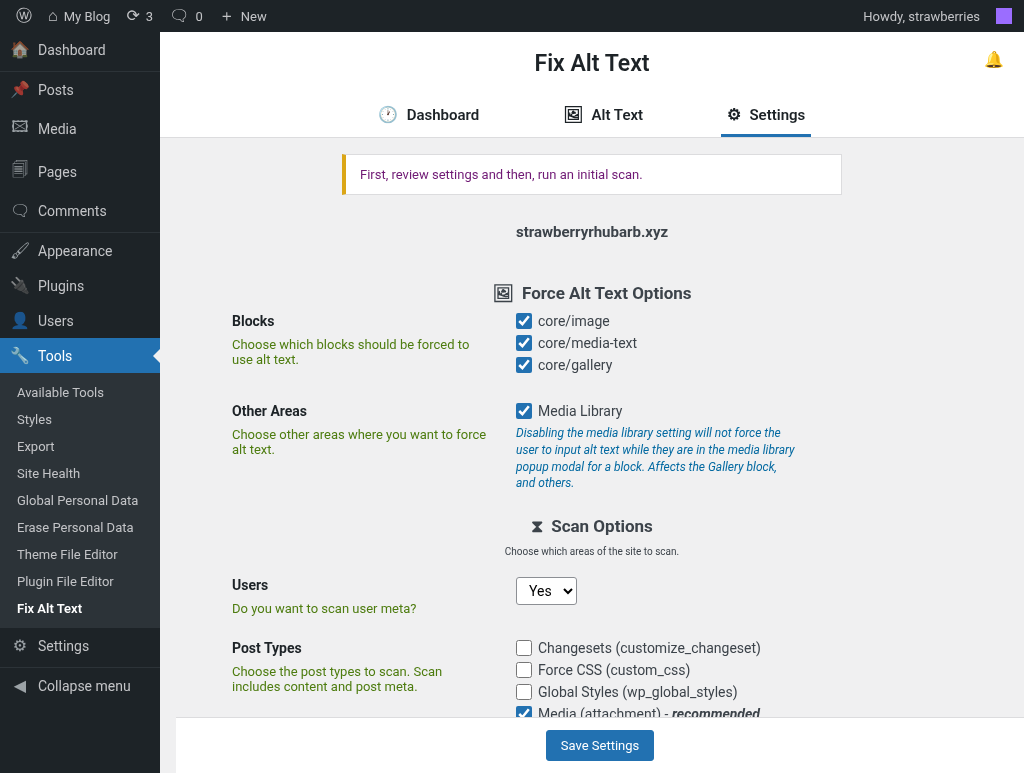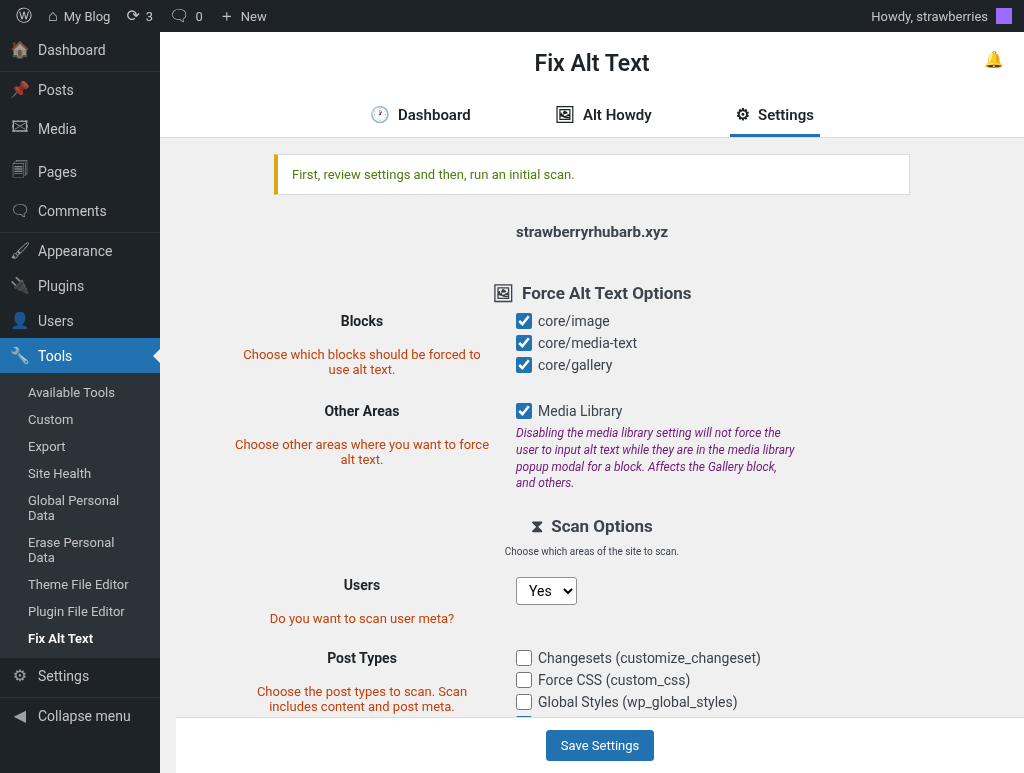--- a/index.html
+++ b/index.html
@@ -3,61 +3,61 @@
 <meta charset="utf-8">
 <style>
 * { margin: 0; padding: 0; box-sizing: border-box; font-family: -apple-system, BlinkMacSystemFont, "Segoe UI", Roboto, Oxygen, sans-serif; }
 body { background: #f0f0f1; color: #3c434a; font-size: 13px; overflow: hidden; }
 .wrap { width: 1024px; height: 773px; position: relative; }
 
 
 .toolbar { height: 32px; background: #1d2327; color: #c3c4c7; display: flex; align-items: center; padding: 0 8px; font-size: 13px; }
 .toolbar-left { display: flex; align-items: center; gap: 0; }
 .toolbar-item { display: flex; align-items: center; gap: 6px; padding: 0 8px; height: 32px; cursor: pointer; }
-.toolbar-right { margin-left: auto; display: flex; align-items: center; gap: 8px; padding-right: 4px;}
+.toolbar-right { margin-left: auto; display: flex; align-items: center; gap: 16px; padding-right: 4px;}
 .avatar-sq { width: 16px; height: 16px; background: #9b6dff; display: inline-block; }
 .ticon { font-size: 16px; line-height: 1; }
 
 
 .sidebar { position: absolute; top: 32px; left: 0; width: 160px; bottom: 0; background: #1d2327; color: #c3c4c7; font-size: 14px; }
 .menu-item { display: flex; align-items: center; gap: 8px; padding: 8px 10px; cursor: pointer; }
 .menu-item.current { background: #2271b1; color: #fff; position: relative; }
 .menu-item.current::after { content: ""; position: absolute; right: -1px; top: 50%; transform: translateY(-50%); border: 8px solid transparent; border-right-color: #f0f0f1; }
 .menu-icon { width: 20px; text-align: center; font-size: 16px; color: rgba(240,246,252,0.6); }
 .menu-item.current .menu-icon { color: #fff; }
-.submenu { background: #2c3338; padding: 6px 16px; }
+.submenu { background: #2c3338; padding: 6px 5px; }
 .submenu-item { padding: 6px 12px; color: #c3c4c7; font-size: 13px; cursor: pointer; }
 .submenu-item.current { color: #fff; font-weight: 600; }
 .sep { height: 5px; background: transparent; border-bottom: 1px solid #2c3338; margin: 0; }
 
 
 .content { position: absolute; top: 32px; left: 160px; right: 0; bottom: 0; display: flex; flex-direction: column; }
 .page-header { background: #fff; padding: 18px 0 0 0; border-bottom: 1px solid #dcdcde; }
 .page-title { font-size: 23px; font-weight: 600; text-align: center; color: #1d2327; }
 .bell { position: absolute; right: 20px; top: 18px; color: #a7aaad; font-size: 16px; }
 .tabs { display: flex; justify-content: center; gap: 72px; margin-top: 18px; }
 .tab { display: flex; align-items: center; gap: 8px; padding: 10px 6px; font-size: 15px; font-weight: 600; color: #1d2327; border-bottom: 3px solid transparent; cursor: pointer; }
 .tab.active { border-bottom-color: #2271b1; color: #1d2327; }
 .tab-icon { font-size: 16px; }
 
 .body-scroll { flex: 1; overflow-y: auto; padding: 16px 0 60px 0; }
-.notice { margin: 0 auto 28px; width: 636px; background: #fff; border: 1px solid #dcdcde; border-left: 4px solid #dba617; padding: 12px 14px; font-size: 13px; color: #4d7c0f; }
+.notice { margin: 0 auto 28px; width: 500px; background: #fff; border: 1px solid #dcdcde; border-left: 4px solid #dba617; padding: 12px 14px; font-size: 13px; color: #701a75; }
 .site-name { text-align: center; font-size: 15px; font-weight: 700; margin: 18px 0 42px; }
 
 .section-head { text-align: center; font-size: 17px; font-weight: 700; margin: 16px 0 10px; display:flex; align-items:center; justify-content:center; gap:8px;}
 .section-sub { text-align: center; font-size: 10px; color: #3c434a; margin-bottom: 20px; }
 
 .row { display: flex; margin: 0 auto 24px; width: 720px; gap: 24px; }
-.row-label { width: 260px; text-align: center; }
+.row-label { width: 260px; text-align: left; }
 .row-label .lbl { font-weight: 700; font-size: 14px; color: #1d2327; }
-.row-label .desc { font-size: 13px; color: #c2410c; margin-top: 18px; }
+.row-label .desc { font-size: 13px; color: #4d7c0f; margin-top: 8px; }
 .row-field { flex: 1; font-size: 14px; }
 .opt { display: flex; align-items: center; gap: 6px; margin-bottom: 6px; }
 .opt input[type=checkbox] { width: 16px; height: 16px; accent-color: #2271b1; }
-.hint { font-size: 12px; font-style: italic; color: #701a75; margin-top: 4px; max-width: 280px; line-height: 1.4; }
+.hint { font-size: 12px; font-style: italic; color: #0369a1; margin-top: 4px; max-width: 280px; line-height: 1.4; }
 .rec { font-weight: 700; font-style: italic; }
 
 select { padding: 4px 8px; border: 1px solid #8c8f94; border-radius: 3px; font-size: 14px; background: #fff; }
 
 .footer-bar { position: absolute; bottom: 0; left: 16px; right: 0; background: #fff; border-top: 1px solid #dcdcde; padding: 12px 0; text-align: center; }
 .btn-primary { background: #2271b1; color: #fff; border: 1px solid #2271b1; border-radius: 3px; padding: 7px 14px; font-size: 13px; cursor: pointer; }
 </style>
 </head>
 <body>
 <div class="wrap">
@@ -124,21 +124,21 @@
   <div class="menu-item">
         <span class="menu-icon">👤</span>
         <span>Users</span>
       </div>
   <div class="menu-item current">
         <span class="menu-icon">🔧</span>
         <span>Tools</span>
       </div>
   <div class="submenu">
     <div class="submenu-item">Available Tools</div>
-    <div class="submenu-item">Custom</div>
+    <div class="submenu-item">Styles</div>
     <div class="submenu-item">Export</div>
     <div class="submenu-item">Site Health</div>
     <div class="submenu-item">Global Personal Data</div>
     <div class="submenu-item">Erase Personal Data</div>
     <div class="submenu-item">Theme File Editor</div>
     <div class="submenu-item">Plugin File Editor</div>
     <div class="submenu-item current">Fix Alt Text</div>
   </div>
   <div class="menu-item">
         <span class="menu-icon">⚙</span>
@@ -155,21 +155,21 @@
   <div class="page-header">
     <div class="page-title">Fix Alt Text</div>
     <span class="bell">🔔</span>
     <div class="tabs">
       <div class="tab">
             <span class="tab-icon">🕐</span>
             <span>Dashboard</span>
           </div>
       <div class="tab">
             <span class="tab-icon">🖼</span>
-            <span>Alt Howdy</span>
+            <span>Alt Text</span>
           </div>
       <div class="tab active">
             <span class="tab-icon">⚙</span>
             <span>Settings</span>
           </div>
     </div>
   </div>
 
   <div class="body-scroll">
     <div class="notice">First, review settings and then, run an initial scan.</div>

